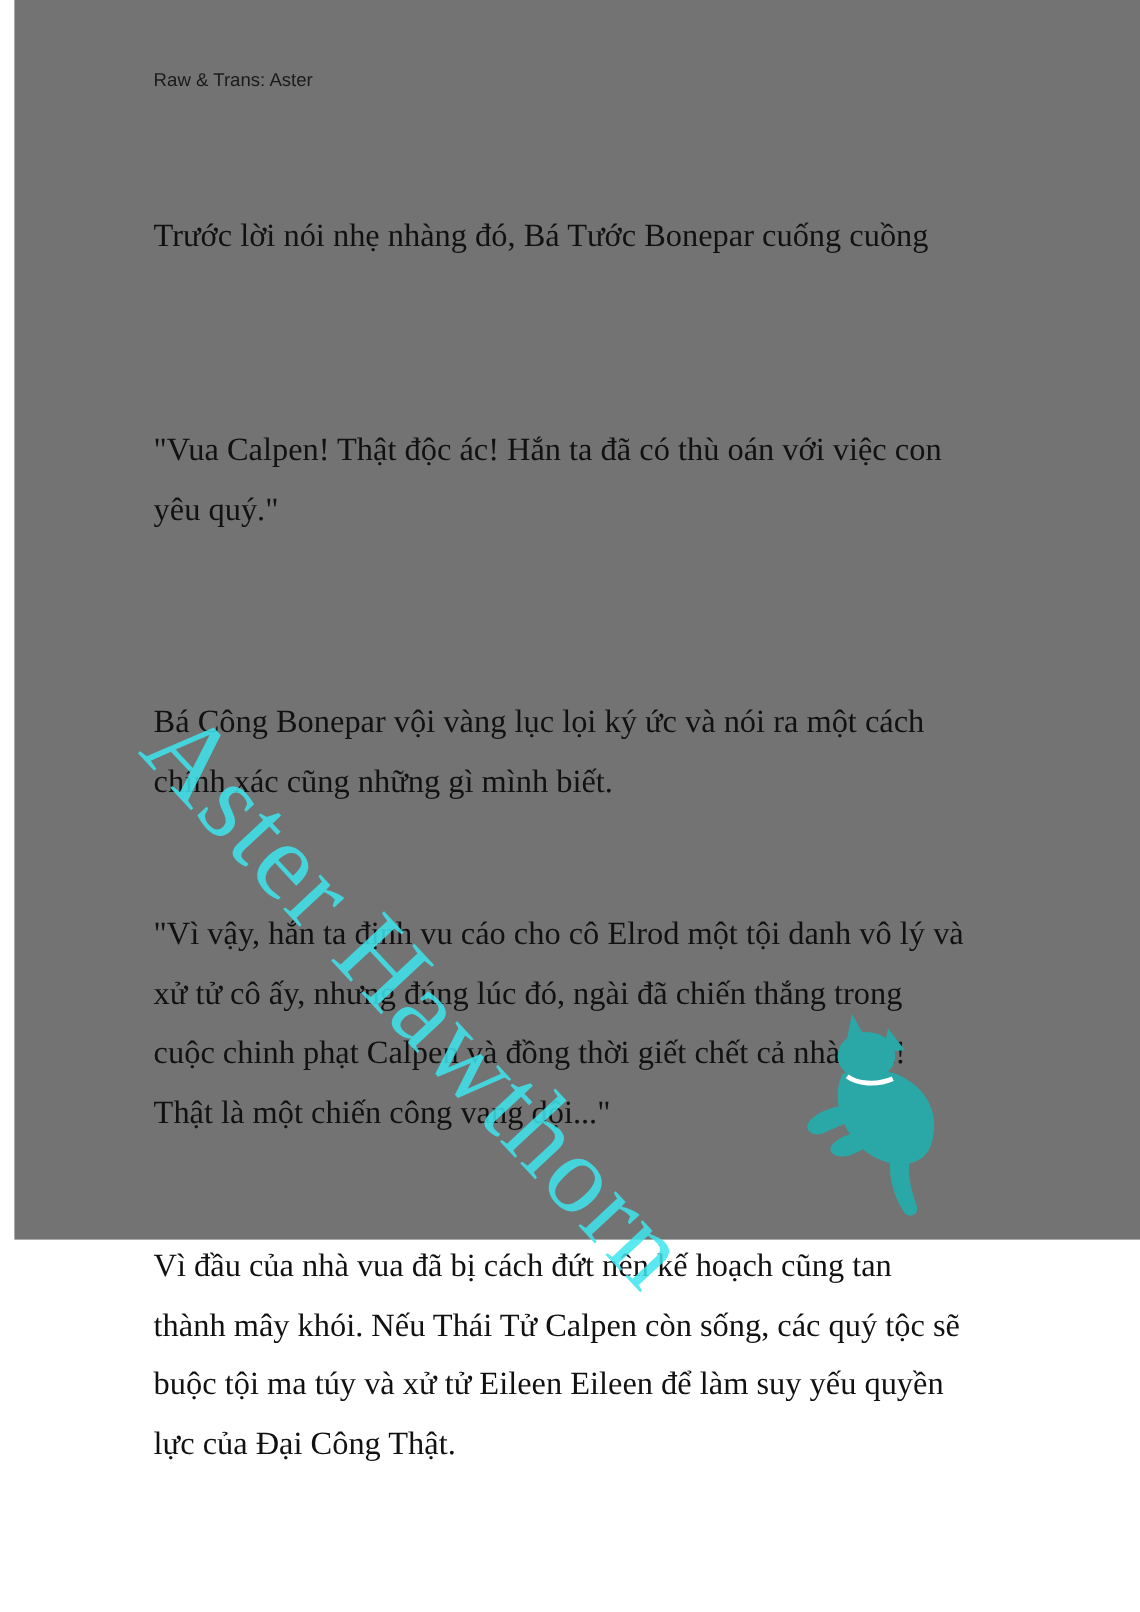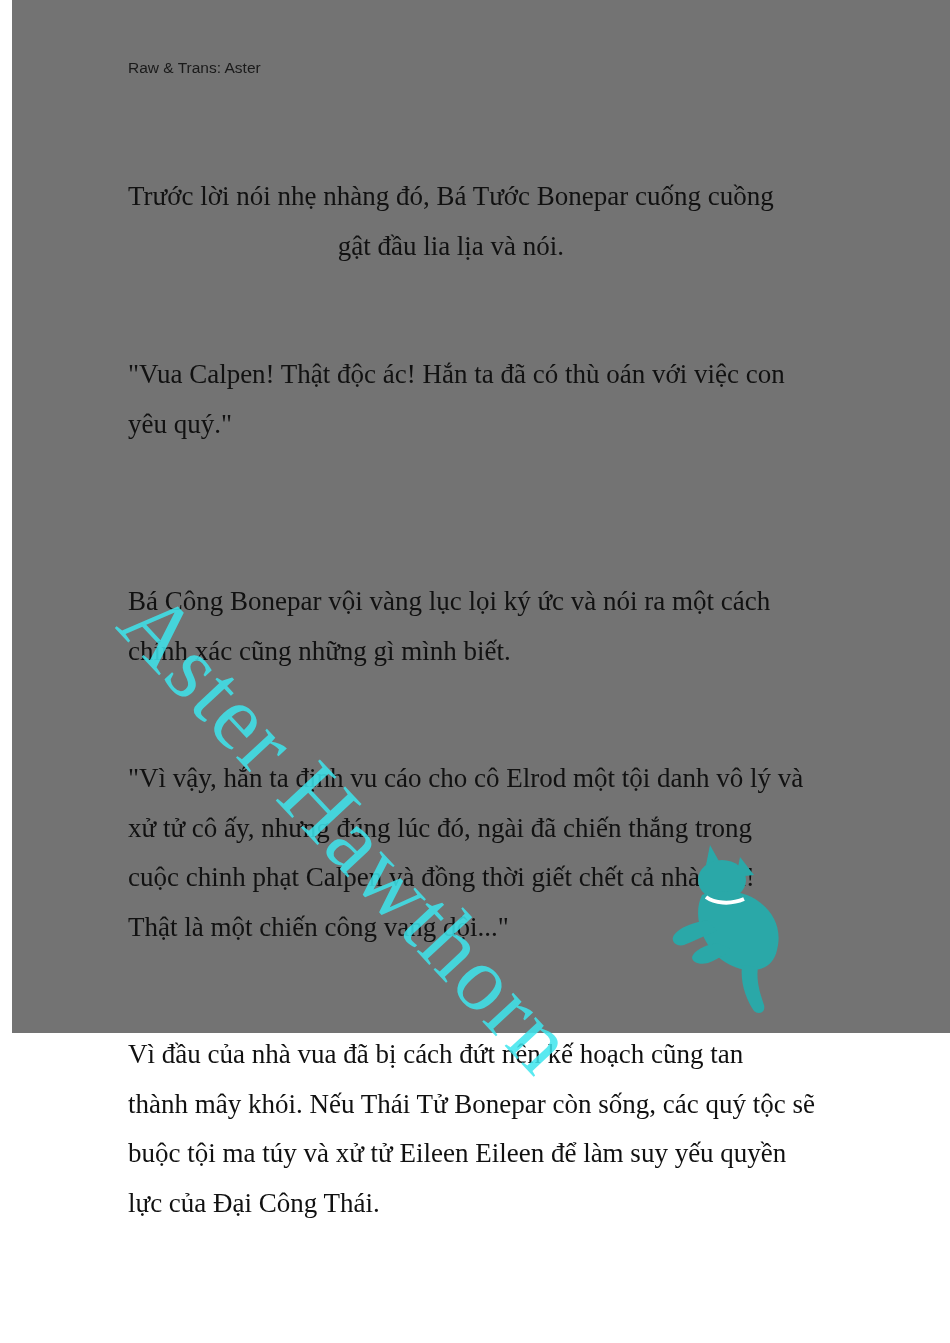--- a/index.html
+++ b/index.html
@@ -71,21 +71,20 @@
   </style>
 </head>
 <body>
 
 <div class="page">
 
   <div class="header-credit">Raw &amp; Trans: Aster</div>
 
   <p class="paragraph" style="top:172px;text-align:center;">
     <span class="line">Trước lời nói nhẹ nhàng đó, Bá Tước Bonepar cuống cuồng</span>
-    <span class="line">gật đầu lia lịa và nói.</span>
   </p>
 
   <p class="paragraph" style="top:350px;">
     <span class="line">"Vua Calpen! Thật độc ác! Hắn ta đã có thù oán với việc con</span>
     <span class="line">yêu quý."</span>
   </p>
 
   <p class="paragraph" style="top:577px;">
     <span class="line">Bá Công Bonepar vội vàng lục lọi ký ức và nói ra một cách</span>
     <span class="line">chính xác cũng những gì mình biết.</span>
@@ -93,23 +92,23 @@
 
   <p class="paragraph" style="top:754px;">
     <span class="line">"Vì vậy, hắn ta định vu cáo cho cô Elrod một tội danh vô lý và</span>
     <span class="line">xử tử cô ấy, nhưng đúng lúc đó, ngài đã chiến thắng trong</span>
     <span class="line">cuộc chinh phạt Calpen và đồng thời giết chết cả nhà vua!</span>
     <span class="line">Thật là một chiến công vang dội..."</span>
   </p>
 
   <p class="paragraph" style="top:1030px;">
     <span class="line">Vì đầu của nhà vua đã bị cách đứt nên kế hoạch cũng tan</span>
-    <span class="line">thành mây khói. Nếu Thái Tử Bonepar còn sống, các quý tộc sẽ</span>
+    <span class="line">thành mây khói. Nếu Thái Tử Calpen còn sống, các quý tộc sẽ</span>
     <span class="line">buộc tội ma túy và xử tử Eileen Eileen để làm suy yếu quyền</span>
-    <span class="line">lực của Đại Công Thái.</span>
+    <span class="line">lực của Đại Công Thật.</span>
   </p>
 
   <div class="watermark">Aster Hawthorn</div>
 
   <svg class="cat" viewBox="0 0 140 180" xmlns="http://www.w3.org/2000/svg">
     <g fill="#2aa8a8">
 
       <path d="M48 10 L58 28 L44 30 Z"></path>
       <path d="M78 22 L92 40 L74 42 Z"></path>
 

